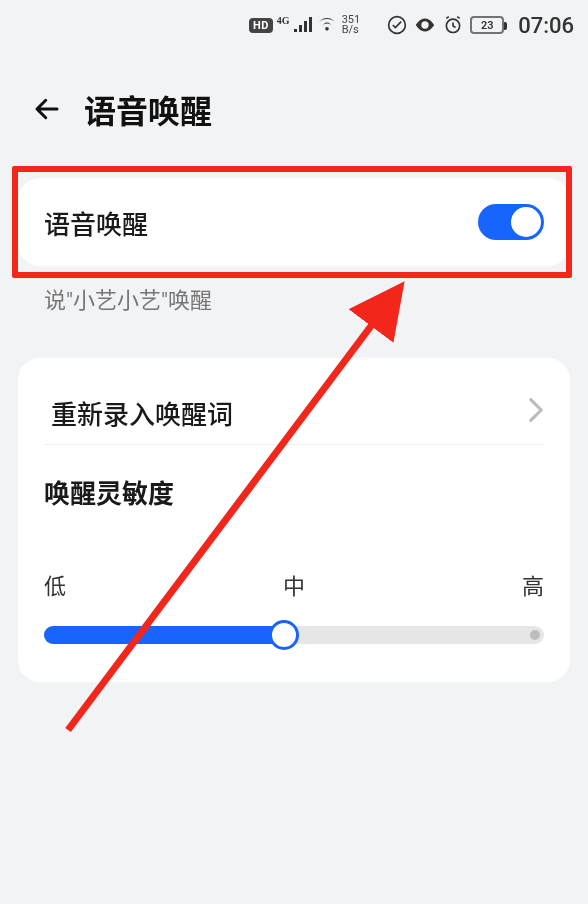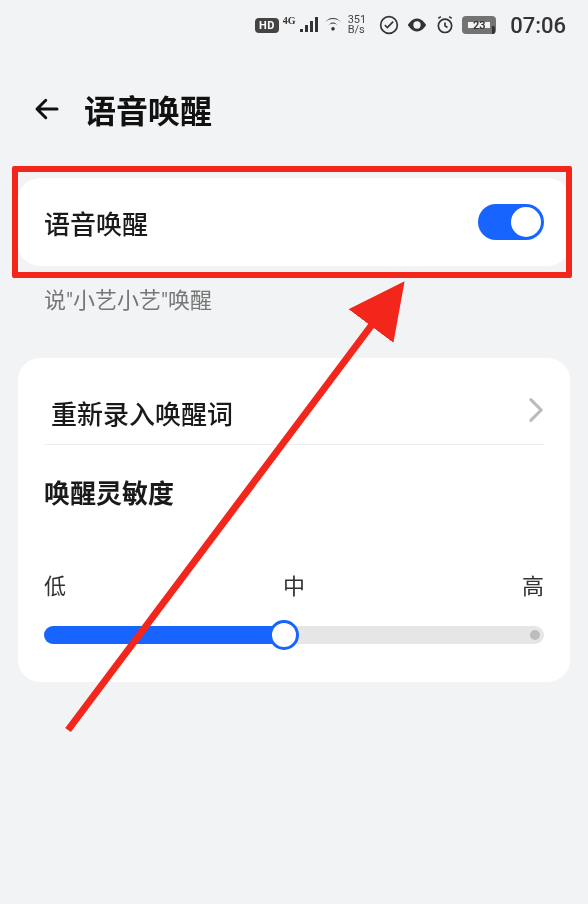--- a/index.html
+++ b/index.html
@@ -8,45 +8,45 @@
     background: #f2f3f5;
     font-family: -apple-system, "Segoe UI", Roboto, "Helvetica Neue", Arial, "Noto Sans CJK SC", "PingFang SC", "Microsoft YaHei", sans-serif;
     color: #1a1a1a;
     position: relative;
     overflow: hidden;
   }
 
   
   .status-bar {
     position: absolute;
-    top: 0; left: 0; right: 8px;
+    top: 0; left: 0; right: 0;
     height: 50px;
     display: flex;
     justify-content: flex-end;
     align-items: center;
     padding-right: 14px;
-    gap: 6px;
+    gap: 20px;
     font-size: 18px;
     color: #333;
   }
   .status-left-cluster { display:flex; align-items:center; gap:4px; margin-right:6px;}
   .hd-badge {
     background:#444; color:#fff; font-size:11px; font-weight:700;
     border-radius:4px; padding:1px 4px; letter-spacing:0.5px;
   }
   .tiny-sup { font-size:10px; font-weight:600; color:#333; margin-top:-10px;font-family:Liberation Serif, serif;}
   .signal-icon, .wifi-icon { display:inline-block; }
   .net-speed { font-size:11px; line-height:10px; color:#444; text-align:left; }
   .status-right-cluster { display:flex; align-items:center; gap:6px; }
   .status-ico { width:22px; height:22px; display:flex; align-items:center; justify-content:center; }
   .battery {
     display:flex; align-items:center; gap:2px;
   }
   .battery-shell {
-    width:34px; height:18px; border:6px solid #737373; border-radius:4px;
+    width:34px; height:18px; border:2px solid #737373; border-radius:4px;
     position:relative; display:flex; align-items:center; justify-content:center;
     font-size:11px; font-weight:600;
   }
   .battery-shell::after{
     content:""; position:absolute; right:-5px; top:4px; width:3px; height:8px;
     background:#333; border-radius:0 2px 2px 0;
   }
   .clock { font-size:22px; font-weight:500; margin-left:8px; }
 
   

